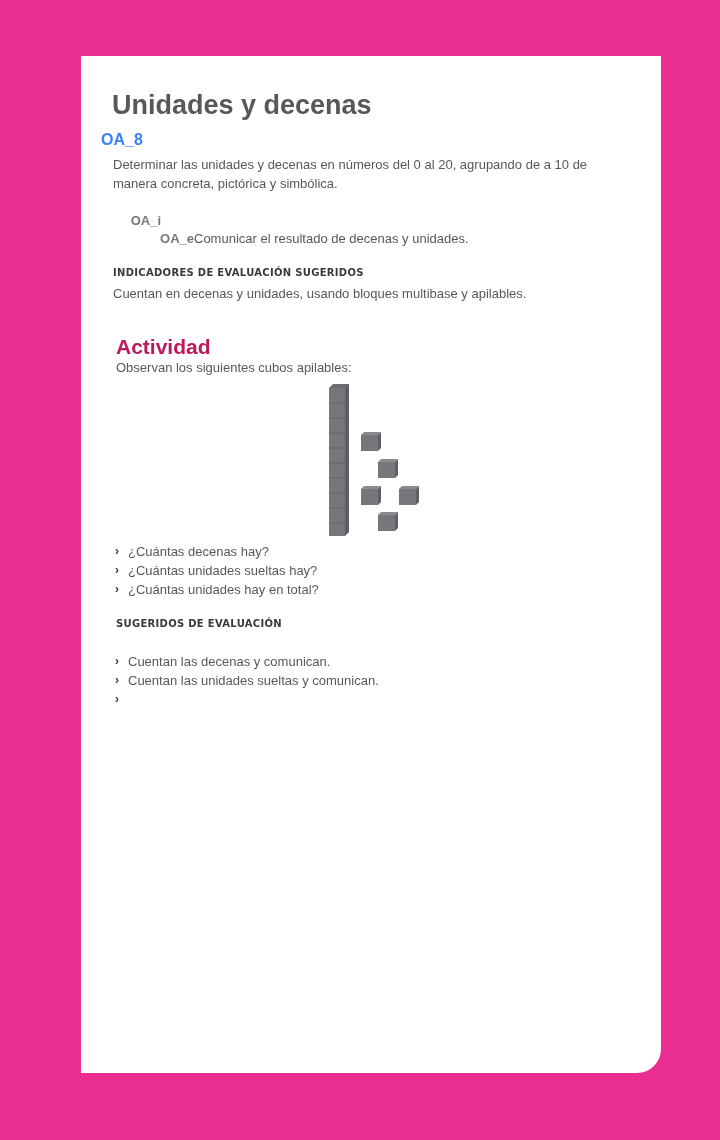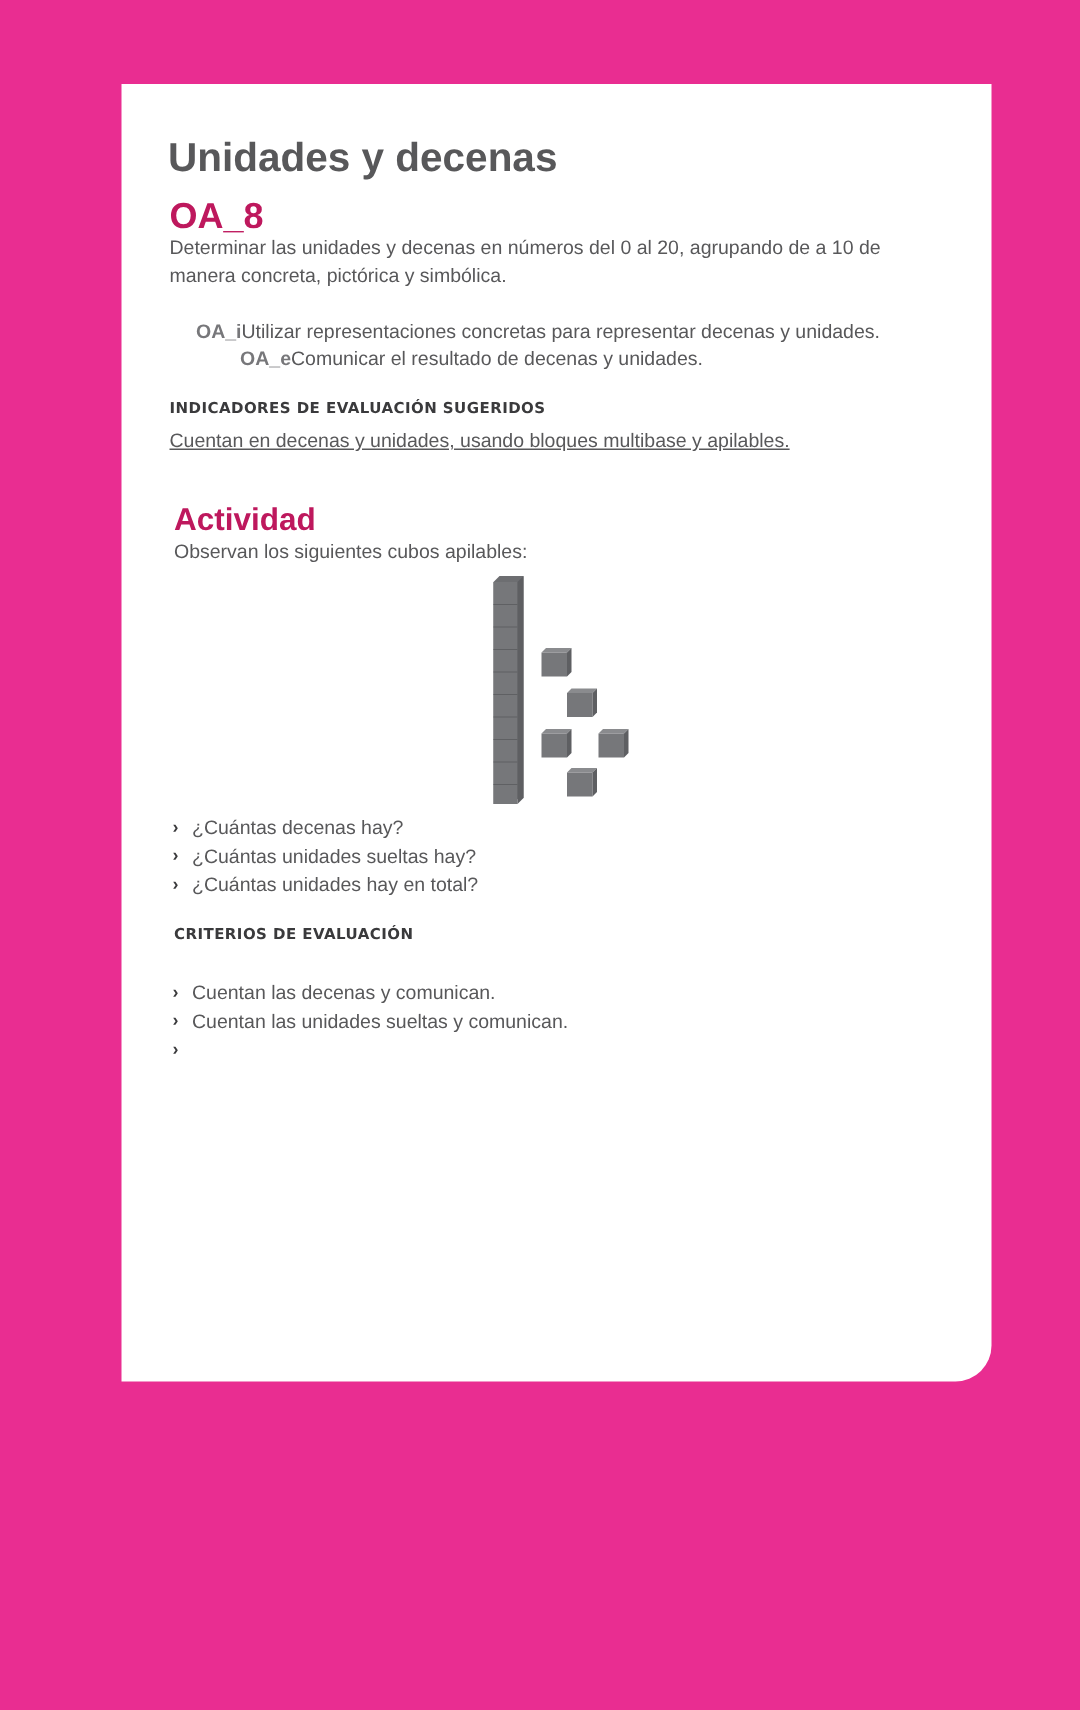--- a/index.html
+++ b/index.html
@@ -6,34 +6,34 @@
     body {
       width: 720px; height: 1140px;
       background: #e92d91;
       position: relative;
       overflow: hidden;
       font-family: "DejaVu Sans", sans-serif;
     }
     .card {
       position: absolute;
       left: 81px; top: 56px;
-      width: 580px; height: 865px;
+      width: 580px; height: 1017px;
       background: #ffffff;
       border-bottom-right-radius: 24px;
     }
     .title {
       position: absolute; left: 31px; top: 34px;
       font-family: "Liberation Sans", sans-serif;
       font-weight: bold; font-size: 27px; color: #58585a;
       margin: 0;
     }
     .oa-code {
-      position: absolute; left: 32px; top: 75px;
+      position: absolute; left: 20px; top: 75px;
       font-family: "Liberation Sans", sans-serif;
-      font-weight: bold; font-size: 24px; color: #be185d;
+      font-weight: bold; font-size: 16px; color: #3b82f6;
     }
     .body-text {
       font-family: "Liberation Sans", sans-serif;
       font-size: 13px; color: #58585a; line-height: 19px;
     }
     .oa-desc { position: absolute; left: 32px; top: 99px; width: 520px; }
     .oa-row { position: absolute; left: 32px; display: flex; text-align: right; }
     .oa-row .code { width: 48px; font-weight: bold; color: #77777a; }
     .section-head {
       position: absolute;
@@ -53,29 +53,28 @@
 </head>
 <body>
 
 <div class="card">
   <h1 class="title">Unidades y decenas</h1>
   <div class="oa-code">OA_8</div>
   <div class="body-text oa-desc">Determinar las unidades y decenas en números del 0 al 20, agrupando de a 10 de manera concreta, pictórica y simbólica.</div>
 
   <div class="oa-row body-text" style="top:155px;">
     <span class="code">OA_i</span>
-    <span>Utilizar representaciones concretas para representar decenas y unidades.</span>
   </div>
   <div class="oa-row body-text" style="top:173px;margin-left:33px;">
     <span class="code">OA_e</span>
     <span>Comunicar el resultado de decenas y unidades.</span>
   </div>
 
   <div class="section-head" style="left:32px; top:211px;">INDICADORES DE EVALUACIÓN SUGERIDOS</div>
-  <div class="body-text" style="position:absolute; left:32px; top:228px;text-decoration:underline;">Cuentan en decenas y unidades, usando bloques multibase y apilables.</div>
+  <div class="body-text" style="position:absolute; left:32px; top:228px;">Cuentan en decenas y unidades, usando bloques multibase y apilables.</div>
 
   <div class="activity-title">Actividad</div>
   <div class="body-text" style="position:absolute; left:35px; top:302px;">Observan los siguientes cubos apilables:</div>
 
   <svg class="cubes" width="100" height="155" viewBox="0 0 100 155">
     <g>
       <polygon points="2,4 6,0 22,0 22,148 2,152" fill="#6d6e71"></polygon>
       <rect x="2" y="4" width="16" height="148" fill="#76777a"></rect>
       <polygon points="18,4 22,0 22,148 18,152" fill="#5e5f62"></polygon>
       <g stroke="#5f6063" stroke-width="0.8">
@@ -125,21 +124,21 @@
     <li>
         <span class="bullet">›</span>
         <span>¿Cuántas unidades sueltas hay?</span>
       </li>
     <li>
         <span class="bullet">›</span>
         <span>¿Cuántas unidades hay en total?</span>
       </li>
   </ul>
 
-  <div class="section-head" style="left:35px; top:562px;">CRITERIOS DE EVALUACIÓN</div>
+  <div class="section-head" style="left:35px; top:562px;">SUGERIDOS DE EVALUACIÓN</div>
   <ul class="list body-text" style="top:596px;">
     <li>
         <span class="bullet">›</span>
         <span>Cuentan las decenas y comunican.</span>
       </li>
     <li>
         <span class="bullet">›</span>
         <span>Cuentan las unidades sueltas y comunican.</span>
       </li>
     <li>

